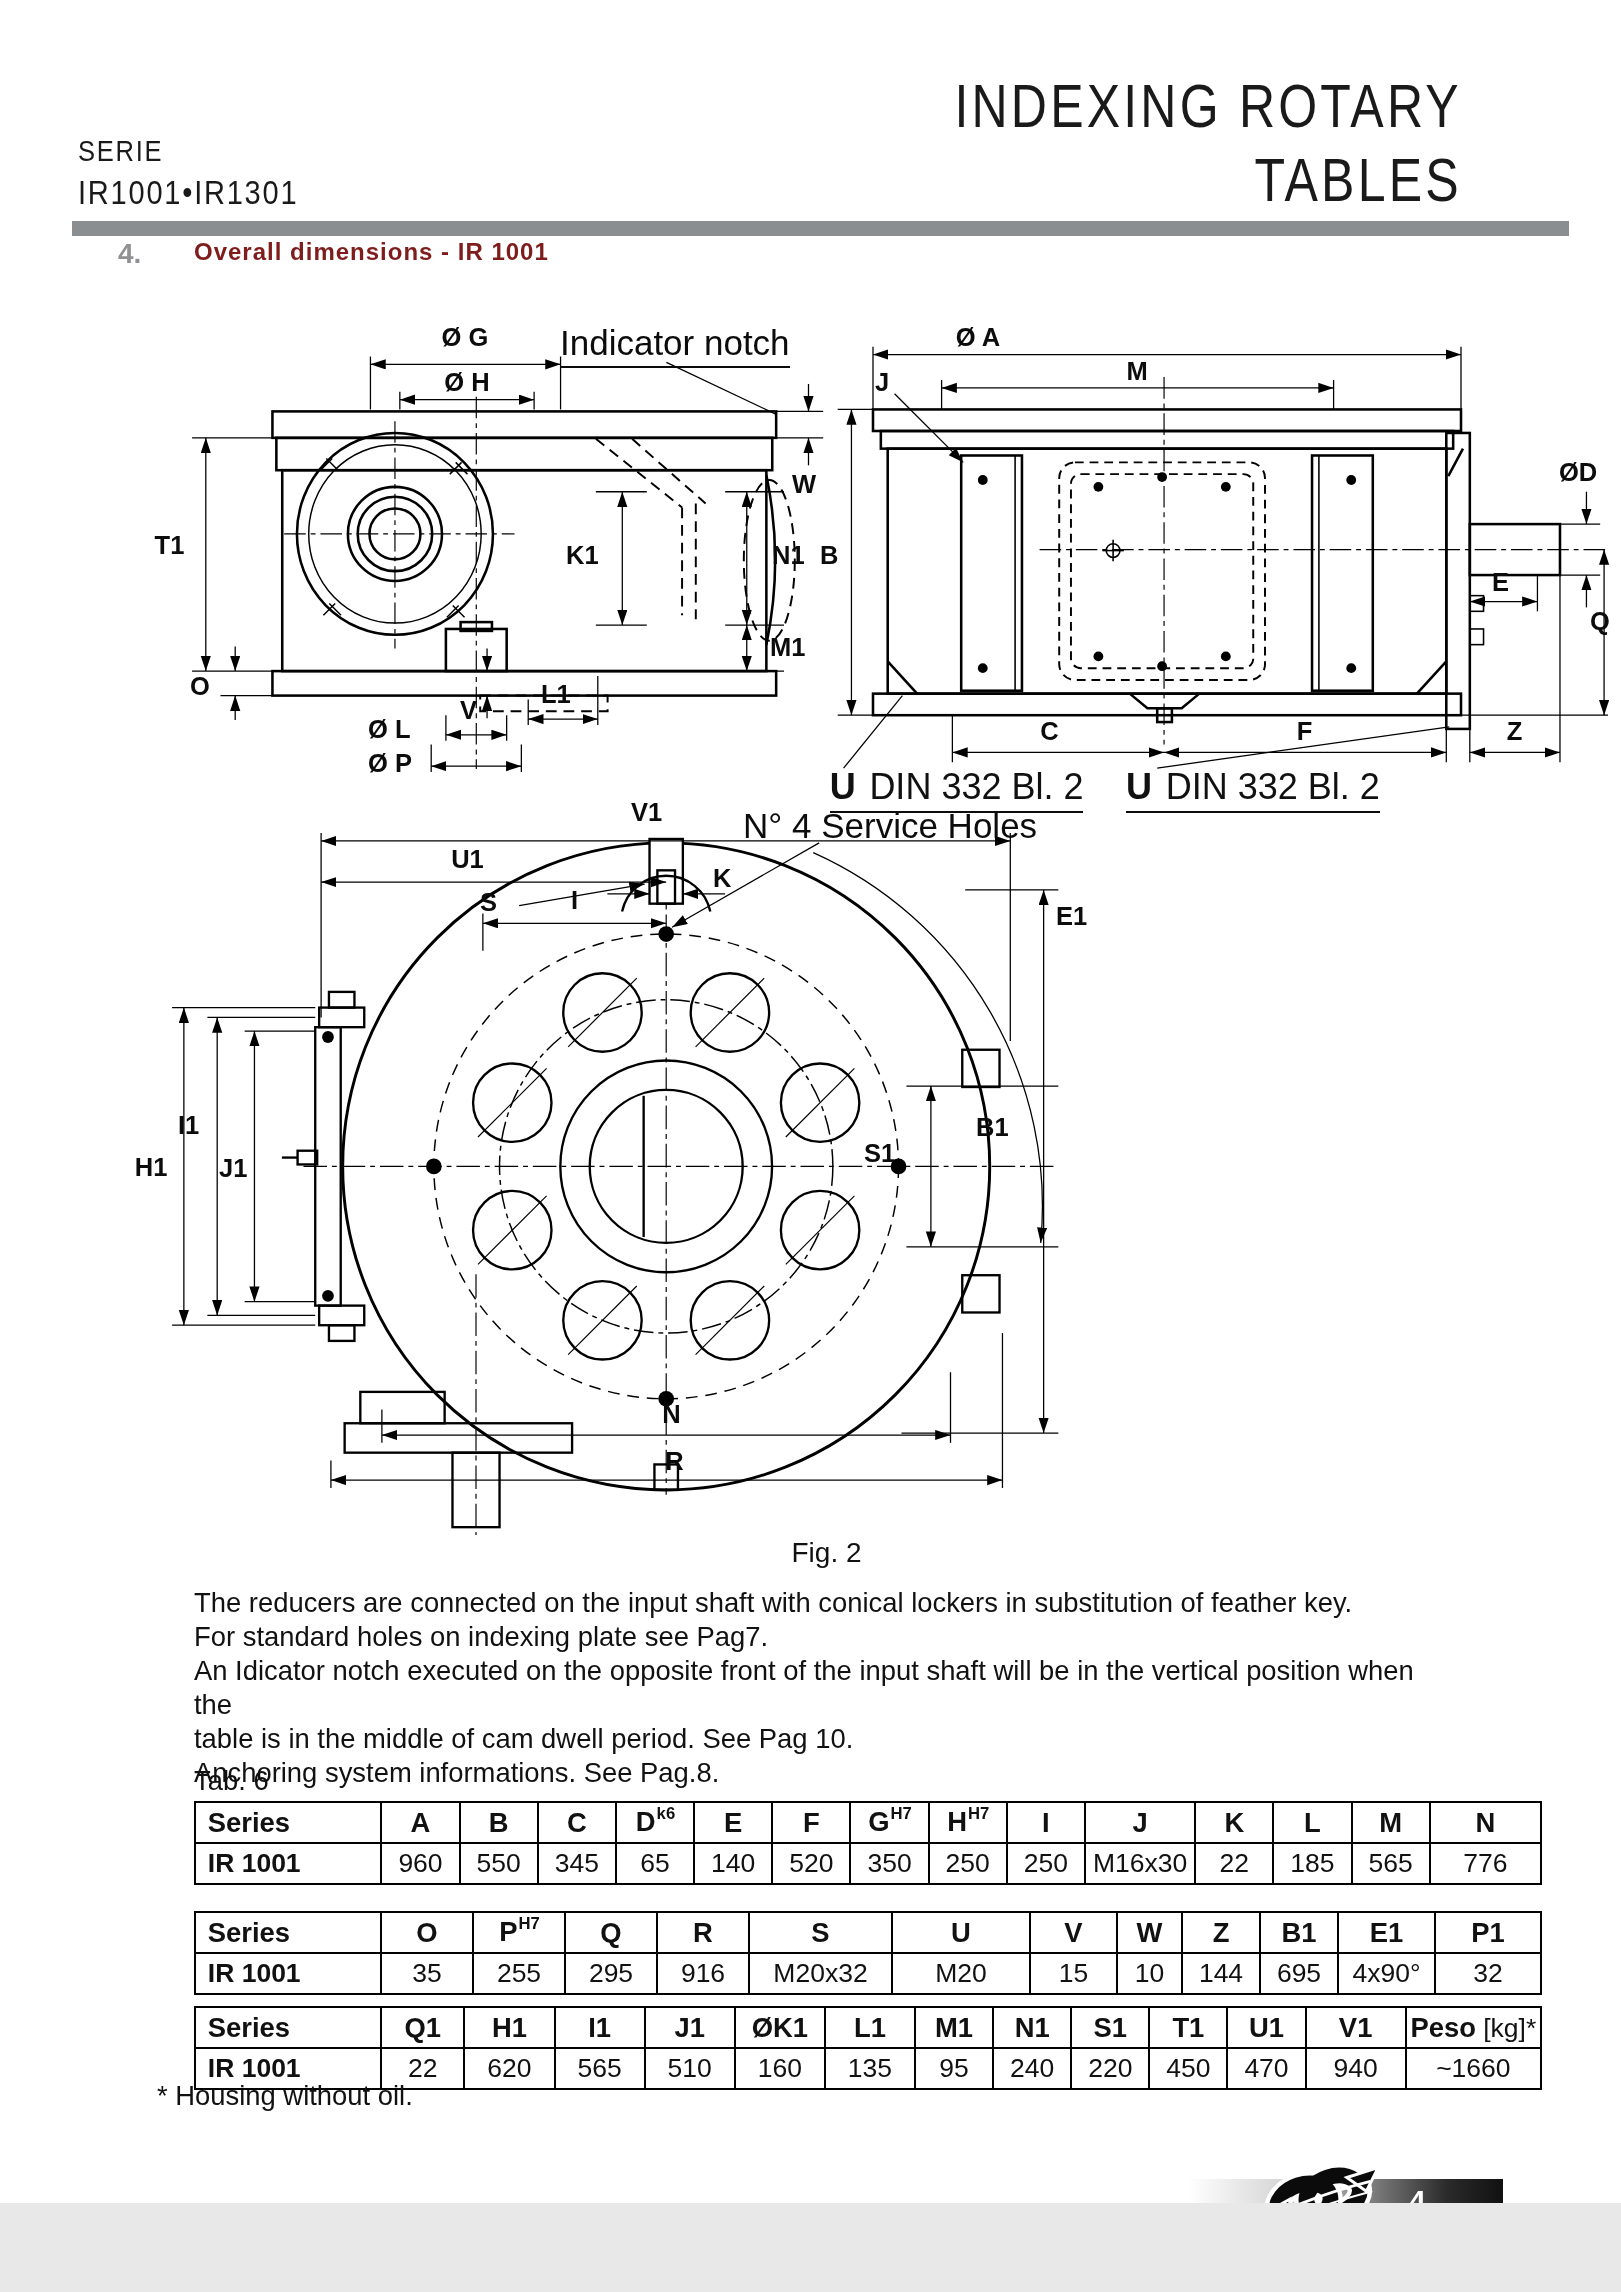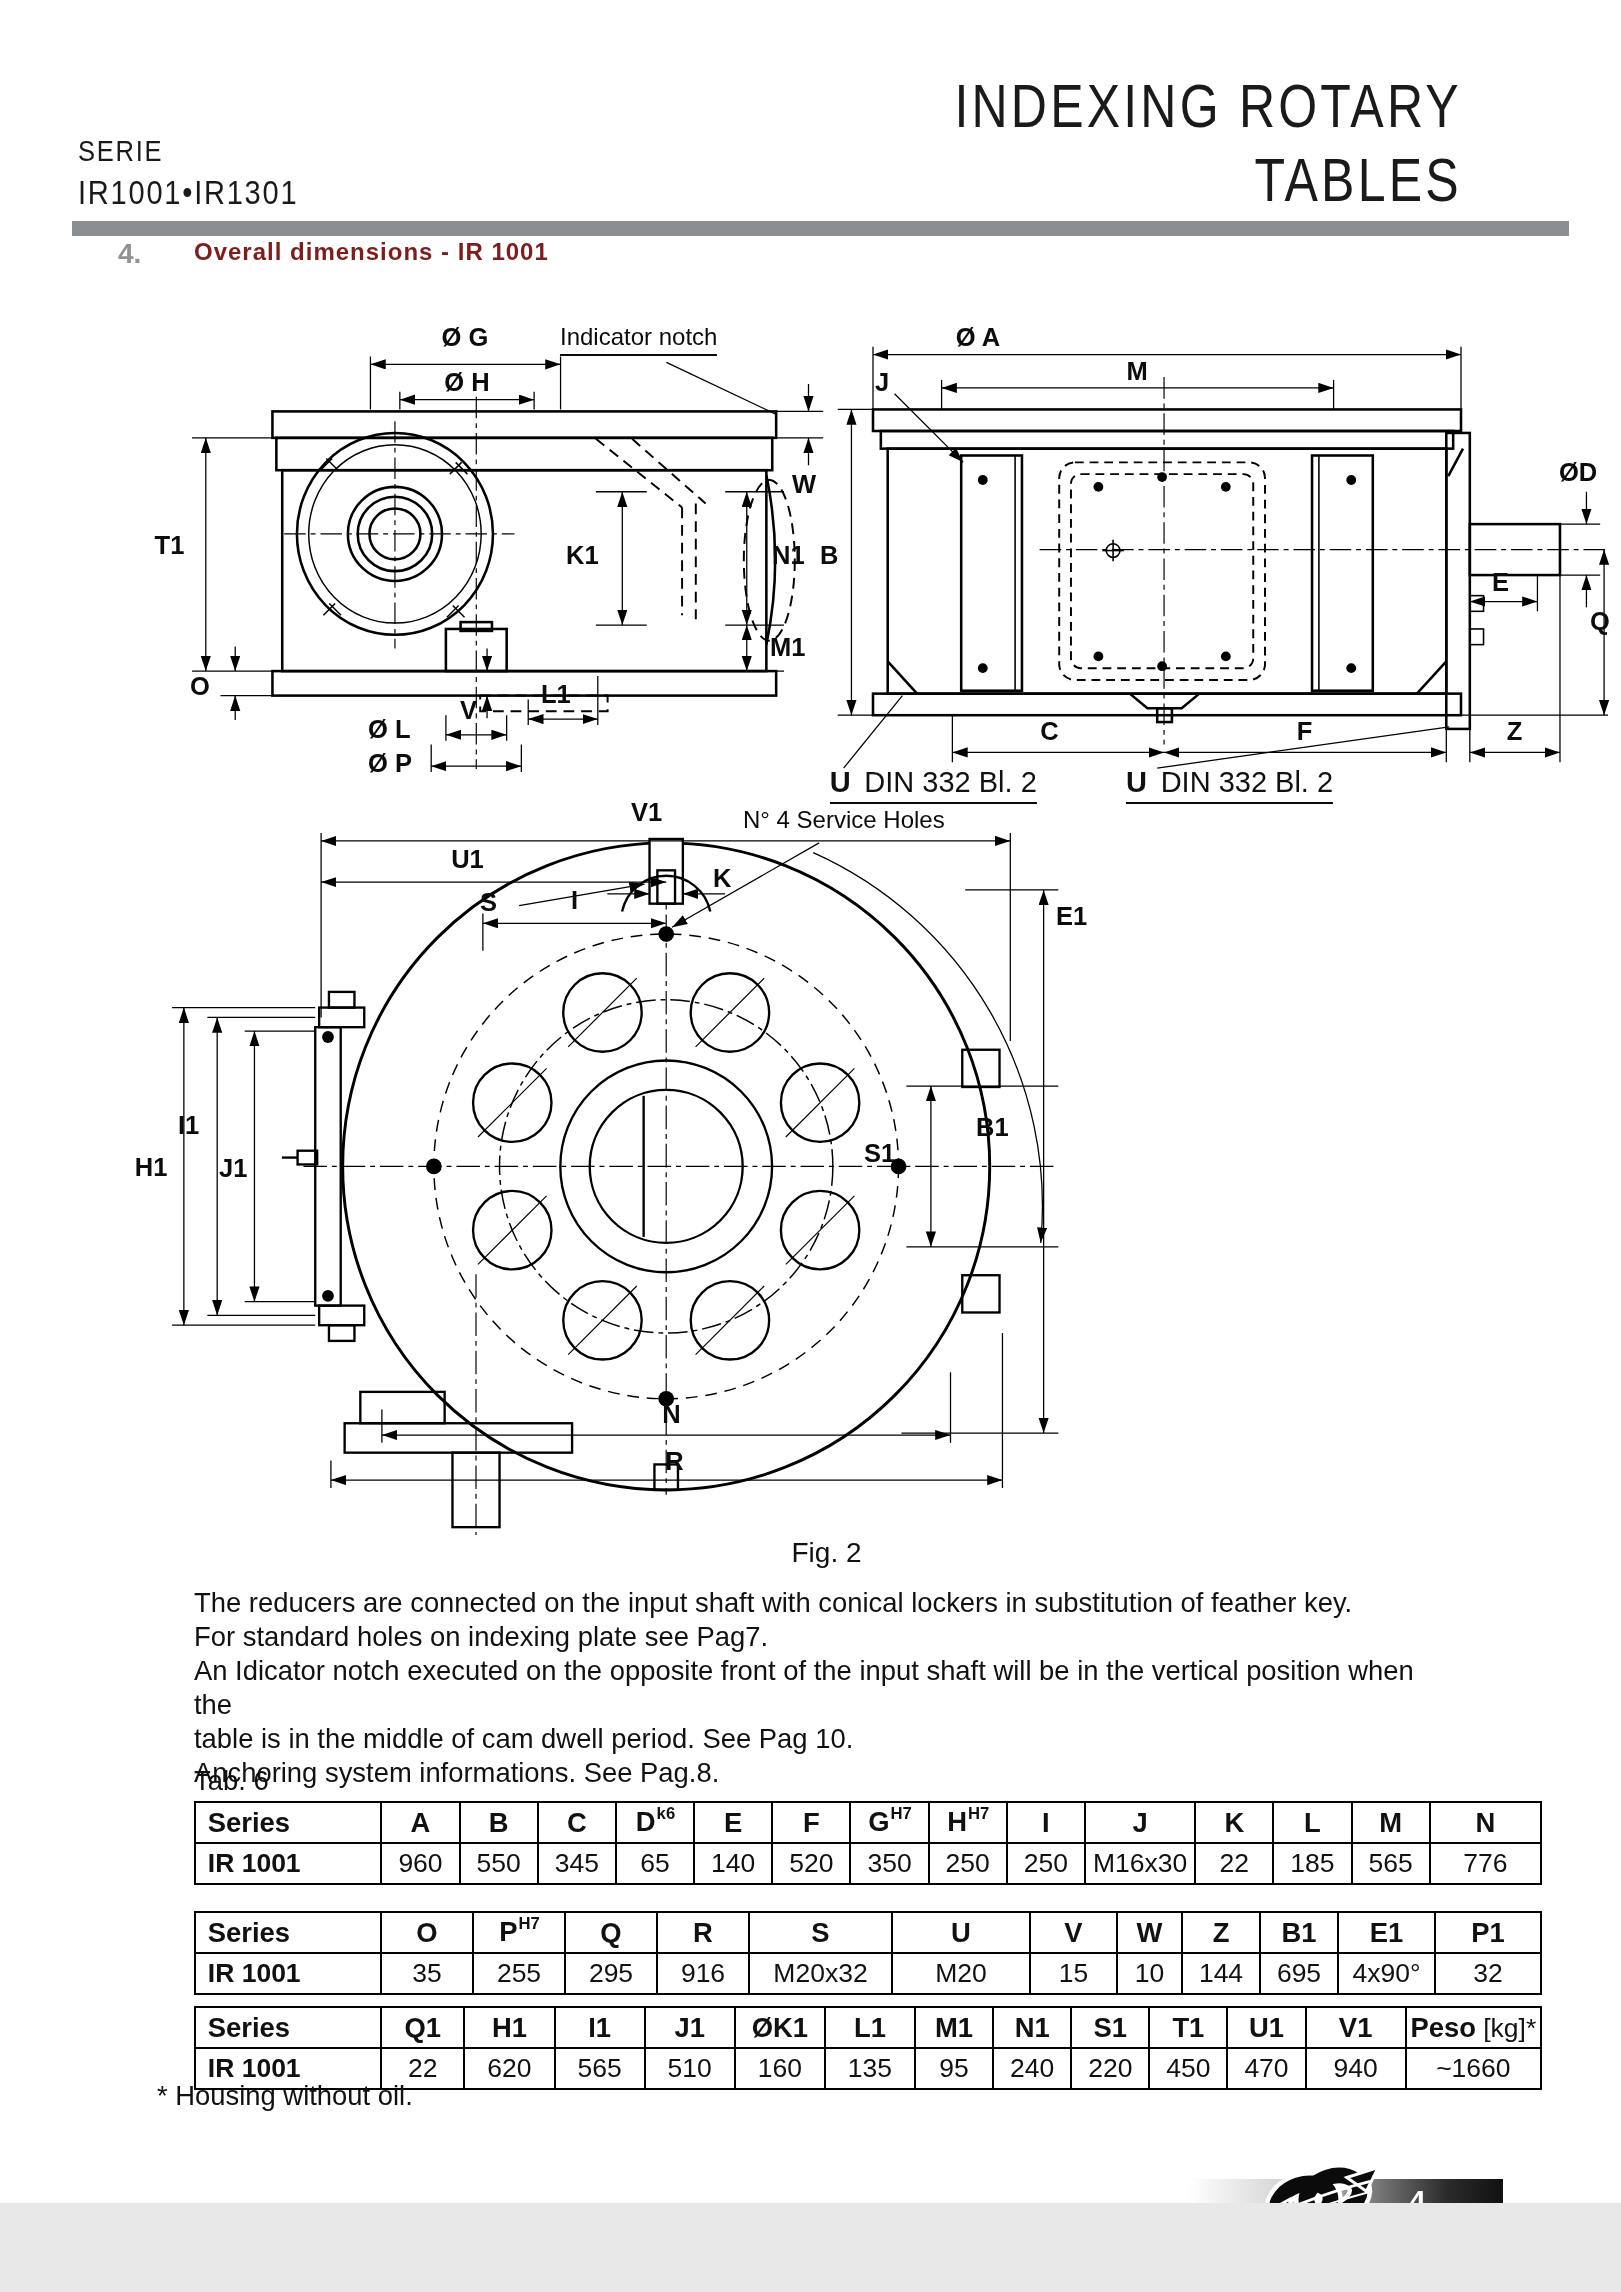--- a/index.html
+++ b/index.html
@@ -13,24 +13,24 @@
              transform:scaleX(.88);transform-origin:0 50%;color:#1a1a1a;}
   .serie-val{position:absolute;left:78px;top:174px;font-size:33px;letter-spacing:2px;
              transform:scaleX(.88);transform-origin:0 50%;color:#1a1a1a;}
   .gray-bar{position:absolute;left:72px;top:221px;width:1497px;height:14.7px;background:#8b8e90;}
   .sec-num{position:absolute;left:118px;top:238px;font-size:28px;font-weight:bold;color:#8f9192;}
   .sec-title{position:absolute;left:194px;top:238px;font-size:24px;font-weight:bold;color:#7f1d1d;letter-spacing:1px;}
   
   .draw{position:absolute;}
   .draw svg{position:absolute;left:0;top:0;}
   .lbl{position:absolute;font-weight:bold;font-size:25.5px;white-space:nowrap;color:#0c0c0c;}
-  .lbl.n{font-weight:normal;font-size:24px;}
+  .lbl.n{font-weight:normal;font-size:35px;}
   .lbl.c{text-align:center;}
   .underl{border-bottom:2px solid #0c0c0c;padding-bottom:2.9px;}
-  .udin{position:absolute;white-space:nowrap;font-size:29px;border-bottom:2px solid #0c0c0c;padding-bottom:2.9px;}
+  .udin{position:absolute;white-space:nowrap;font-size:36px;border-bottom:2px solid #0c0c0c;padding-bottom:2.9px;}
   .udin b{font-weight:bold;margin-right:13.7px;}
   .figcap{position:absolute;left:753px;top:1537px;width:147px;text-align:center;font-size:28px;color:#111;}
   
   .notes{position:absolute;left:194px;top:1586px;width:1235px;font-size:27.4px;line-height:34px;color:#111;}
   .tab-label{position:absolute;left:194px;top:1765px;font-size:27.4px;color:#111;}
   
   .twrap{position:absolute;left:194px;}
   table.dim-table{border-collapse:collapse;table-layout:fixed;width:1348px;background:#fff;}
   table.dim-table th,table.dim-table td{border:2px solid #000;text-align:center;padding:0;height:39px;
        font-size:26.5px;overflow:hidden;white-space:nowrap;}

